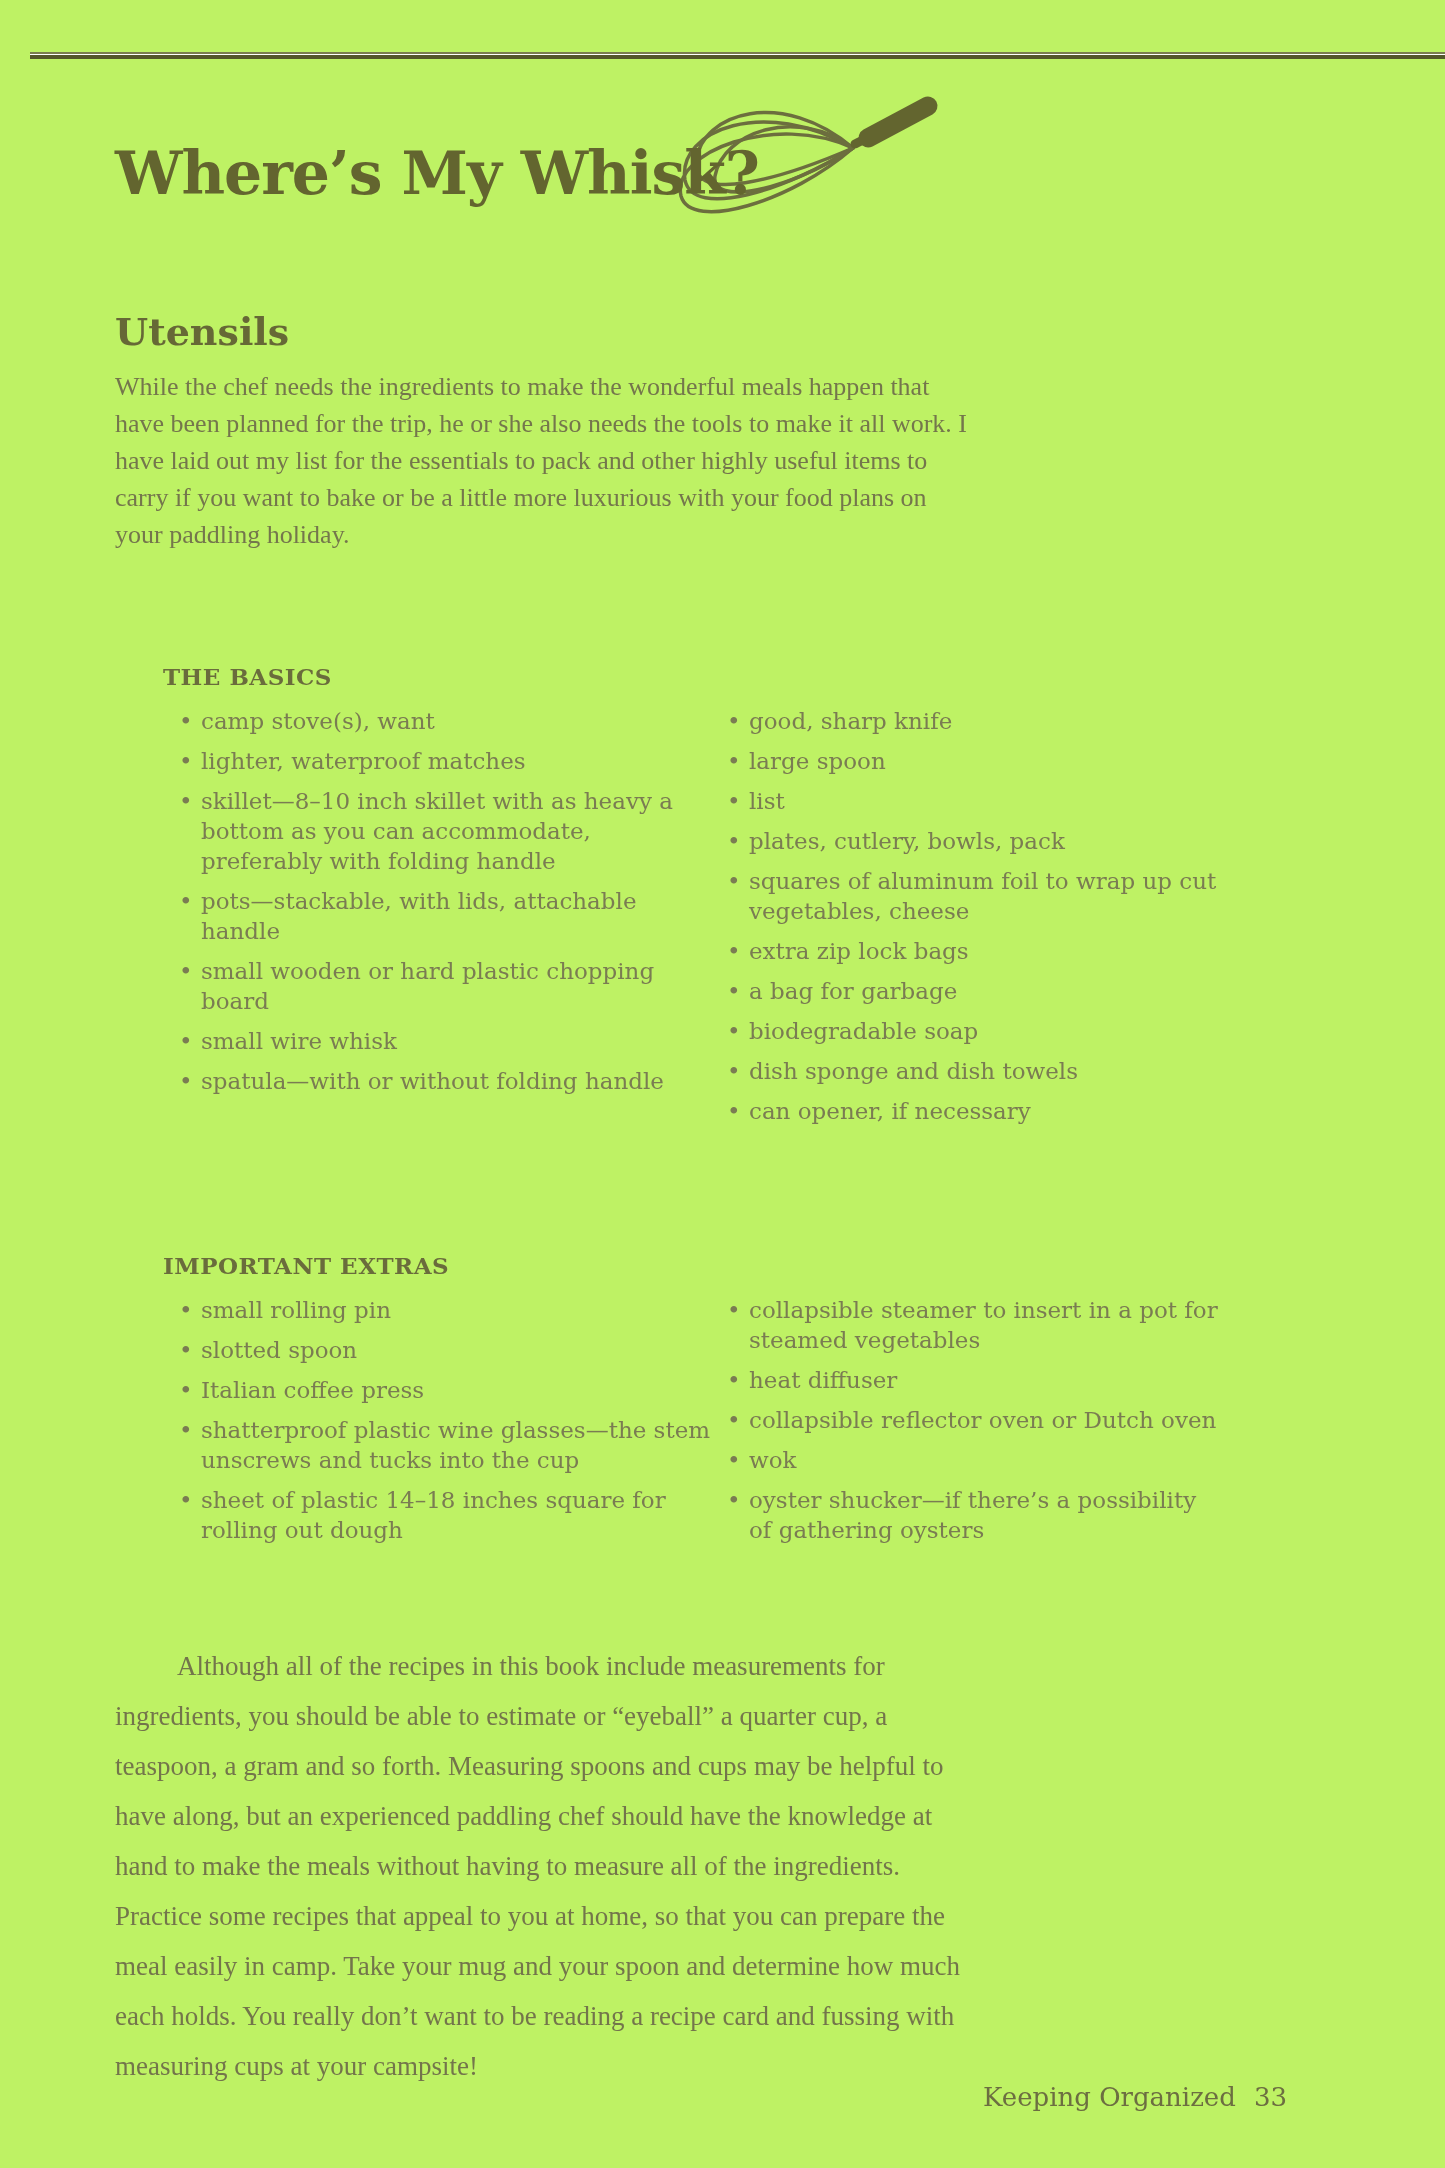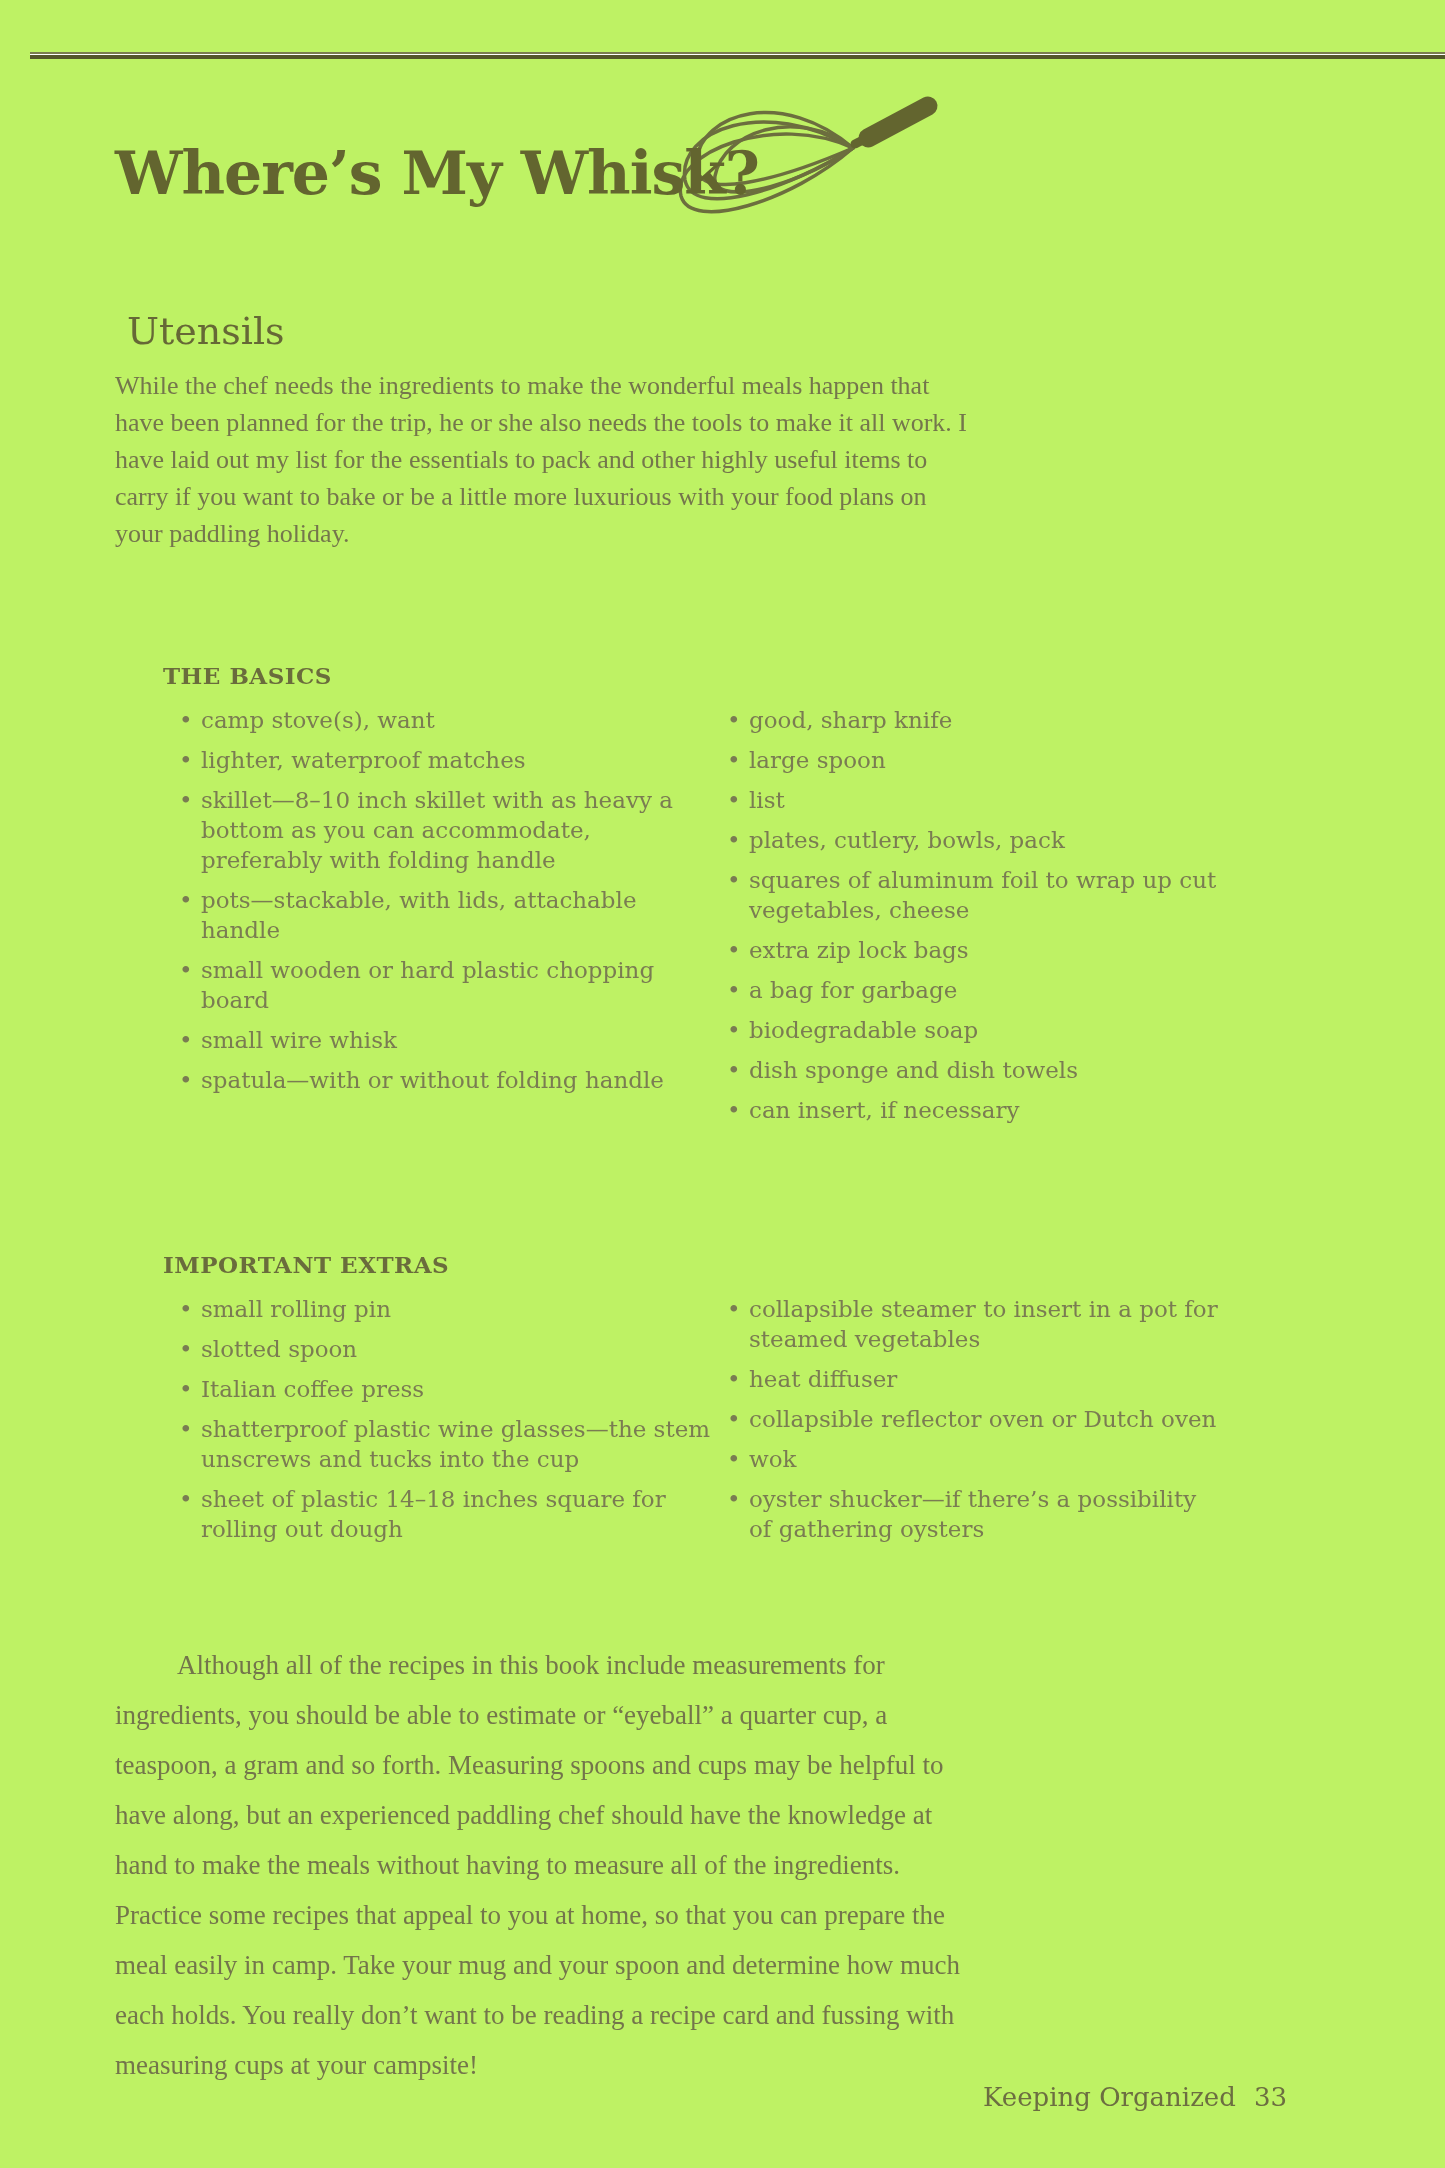--- a/index.html
+++ b/index.html
@@ -36,24 +36,24 @@
     margin: 0;
     padding-top: 142px;
     font-family: "DejaVu Serif", serif;
     font-weight: 700;
     font-size: 60px;
     line-height: 1.05;
     letter-spacing: -1px;
     color: #63652f;
   }
   .utensils-heading {
-    margin: 12px;
+    margin: 0;
     margin-top: 104px;
     font-family: "DejaVu Serif", serif;
-    font-weight: 400;
+    font-weight: 700;
     font-size: 38px;
     color: #666836;
   }
   .intro {
     margin: 0;
     margin-top: 14px;
     width: 860px;
     font-size: 26px;
     line-height: 37px;
     color: #74764c;
@@ -179,21 +179,21 @@
               <li><span>squares of aluminum foil to wrap up cut vegetables, cheese</span></li>
 
               <li><span>extra zip lock bags</span></li>
 
               <li><span>a bag for garbage</span></li>
 
               <li><span>biodegradable soap</span></li>
 
               <li><span>dish sponge and dish towels</span></li>
 
-              <li><span>can insert, if necessary</span></li>
+              <li><span>can opener, if necessary</span></li>
             </ul>
         </div>
       </div>
     </div>
 
     <div class="list-section extras-section">
       <h3 class="section-label">IMPORTANT EXTRAS</h3>
       <div class="cols">
         <div class="col-left">
           <ul class="items">

